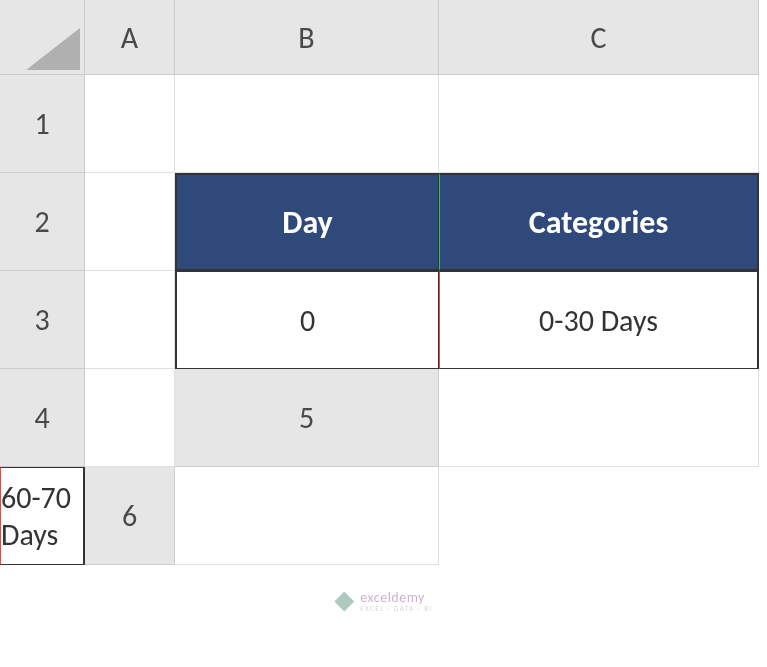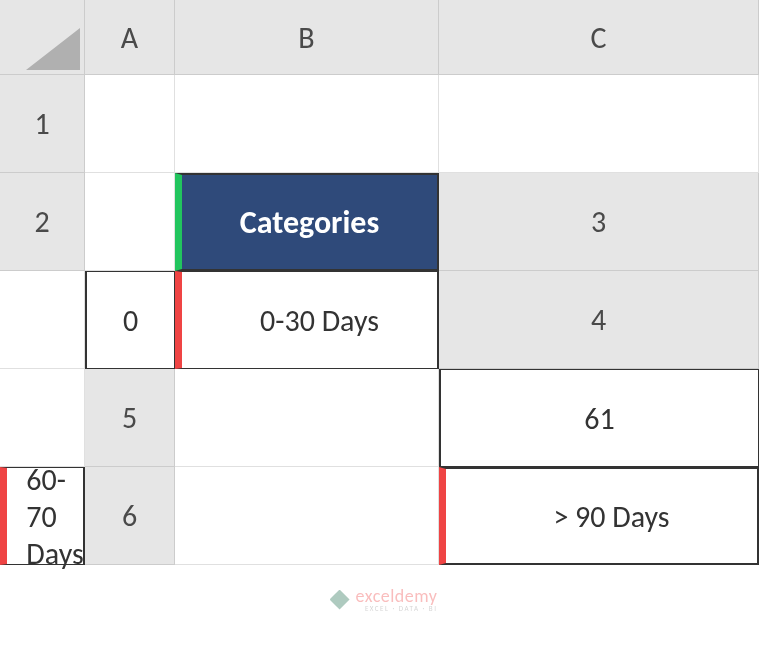--- a/index.html
+++ b/index.html
@@ -71,23 +71,23 @@
       color: #ffffff;
       font-weight: bold;
       font-size: 32px;
       border: 2px solid #333333;
     }
     .data-cell {
       border: 2px solid #333333;
       font-size: 30px;
     }
     .b2 { border-right: 1px solid #333333; }
-    .c2 { border-left: 7px solid #22c55e; }
+    .c2 { border-left: 1px solid #22c55e; }
     .b-col { border-right: 1px solid #333333; }
-    .c-col { border-left: 7px solid #ef4444; padding-left: 20px; }
+    .c-col { border-left: 1px solid #ef4444; }
     .row-mid { border-top: 1px solid #333333; border-bottom: 1px solid #333333; }
     .watermark {
       position: absolute;
       bottom: 55px;
       left: 50%;
       transform: translateX(-50%);
       display: flex;
       align-items: center;
       gap: 6px;
       opacity: 0.35;
@@ -97,22 +97,22 @@
       height: 20px;
       background: #1a6b4a;
       clip-path: polygon(50% 0%, 100% 50%, 50% 100%, 0% 50%);
     }
     .watermark-text {
       display: flex;
       flex-direction: column;
       line-height: 1;
     }
     .watermark-main {
-      font-size: 18px;
-      color: #ef4444;
+      font-size: 14px;
+      color: #701a75;
       letter-spacing: 0.5px;
     }
     .watermark-sub {
       font-size: 7px;
       color: #888888;
       letter-spacing: 1.5px;
       text-align: right;
     }
   </style>
 </head>
@@ -127,38 +127,37 @@
   <div class="col-header">B</div>
   <div class="col-header">C</div>
 
   <div class="row-header">1</div>
   <div class="cell"></div>
   <div class="cell"></div>
   <div class="cell"></div>
 
   <div class="row-header">2</div>
   <div class="cell"></div>
+  <div class="cell header-cell b2">Day</div>
   <div class="cell header-cell c2">Categories</div>
 
   <div class="row-header">3</div>
   <div class="cell"></div>
   <div class="cell data-cell b-col row-mid">0</div>
   <div class="cell data-cell c-col row-mid">0-30 Days</div>
 
   <div class="row-header">4</div>
   <div class="cell"></div>
 
   <div class="row-header">5</div>
   <div class="cell"></div>
-  <div class="cell data-cell b-col row-mid">61</div>
   <div class="cell data-cell c-col row-mid">60-70 Days</div>
 
   <div class="row-header">6</div>
   <div class="cell"></div>
-  <div class="cell data-cell c-col">&gt; 90 Days</div>
 </div>
 
 <div class="watermark">
   <div class="watermark-icon"></div>
   <div class="watermark-text">
     <span class="watermark-main">exceldemy</span>
     <span class="watermark-sub">EXCEL · DATA · BI</span>
   </div>
 </div>
 

